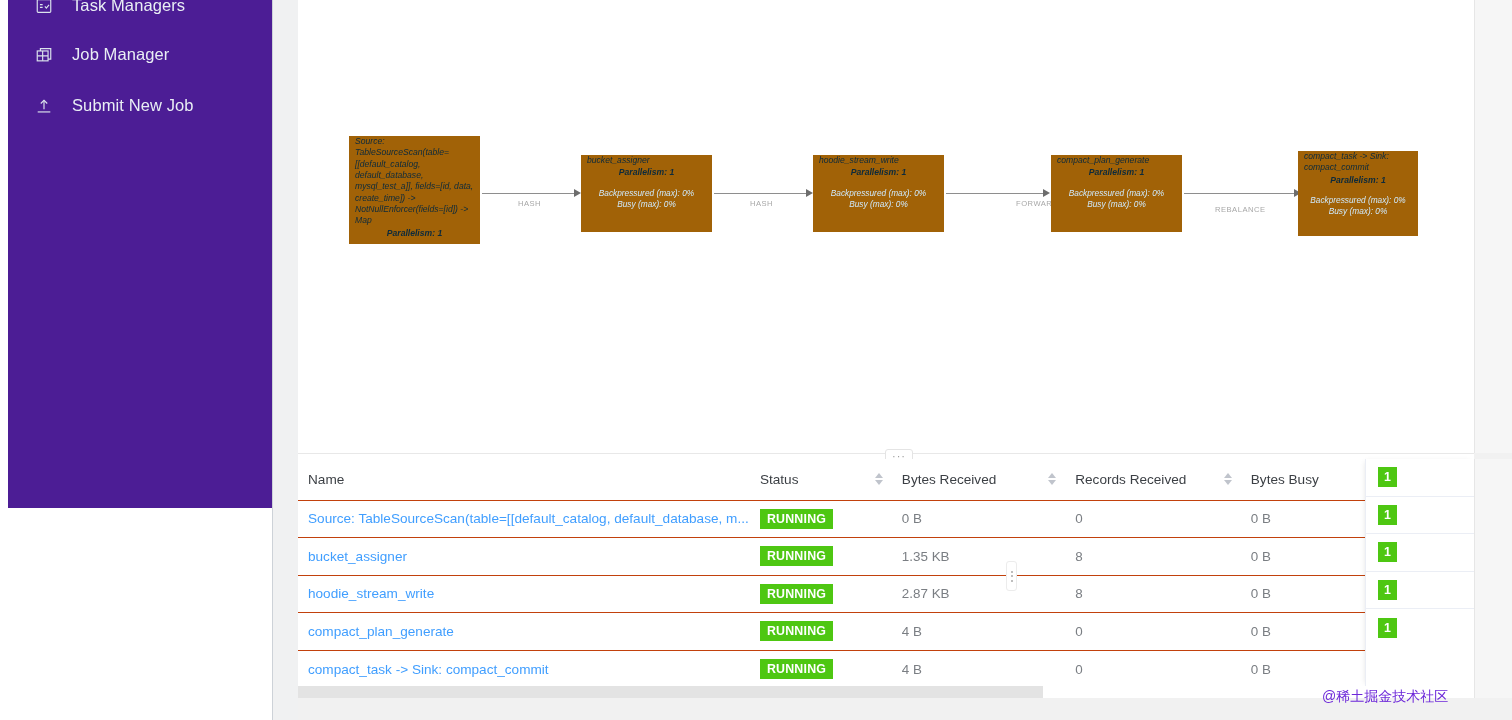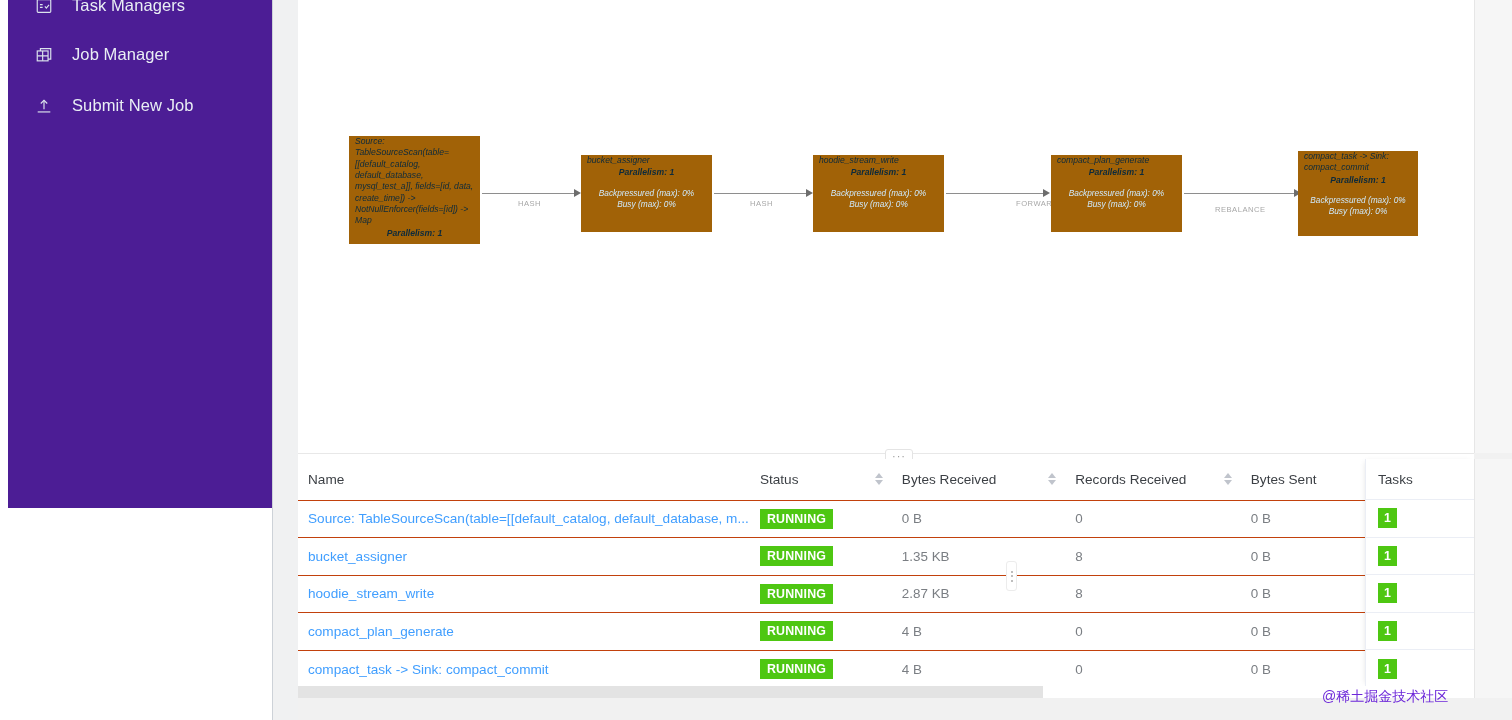--- a/index.html
+++ b/index.html
@@ -355,21 +355,21 @@
                 </span>
             </th>
             <th class="col-rrecv sortable">
               <span>Records Received</span>
               <span class="sort-ico">
                   <i class="up"></i>
                   <i class="dn"></i>
                 </span>
             </th>
             <th class="col-bsent sortable">
-              <span>Bytes Sent</span>
+              <span>Bytes Busy</span>
               <span class="sort-ico">
                   <i class="up"></i>
                   <i class="dn"></i>
                 </span>
             </th>
             <th class="col-rsent">
               <span>Record</span>
             </th>
           </tr>
         </thead>
@@ -412,21 +412,20 @@
             <td>4 B</td>
             <td>0</td>
             <td>0 B</td>
             <td>0</td>
           </tr>
         </tbody>
       </table>
     </div>
 
     <div id="tasks-col">
-      <div class="th-cell">Tasks</div>
       <div class="td-cell">
           <span class="badge-task">1</span>
         </div>
       <div class="td-cell">
           <span class="badge-task">1</span>
         </div>
       <div class="td-cell">
           <span class="badge-task">1</span>
         </div>
       <div class="td-cell">

